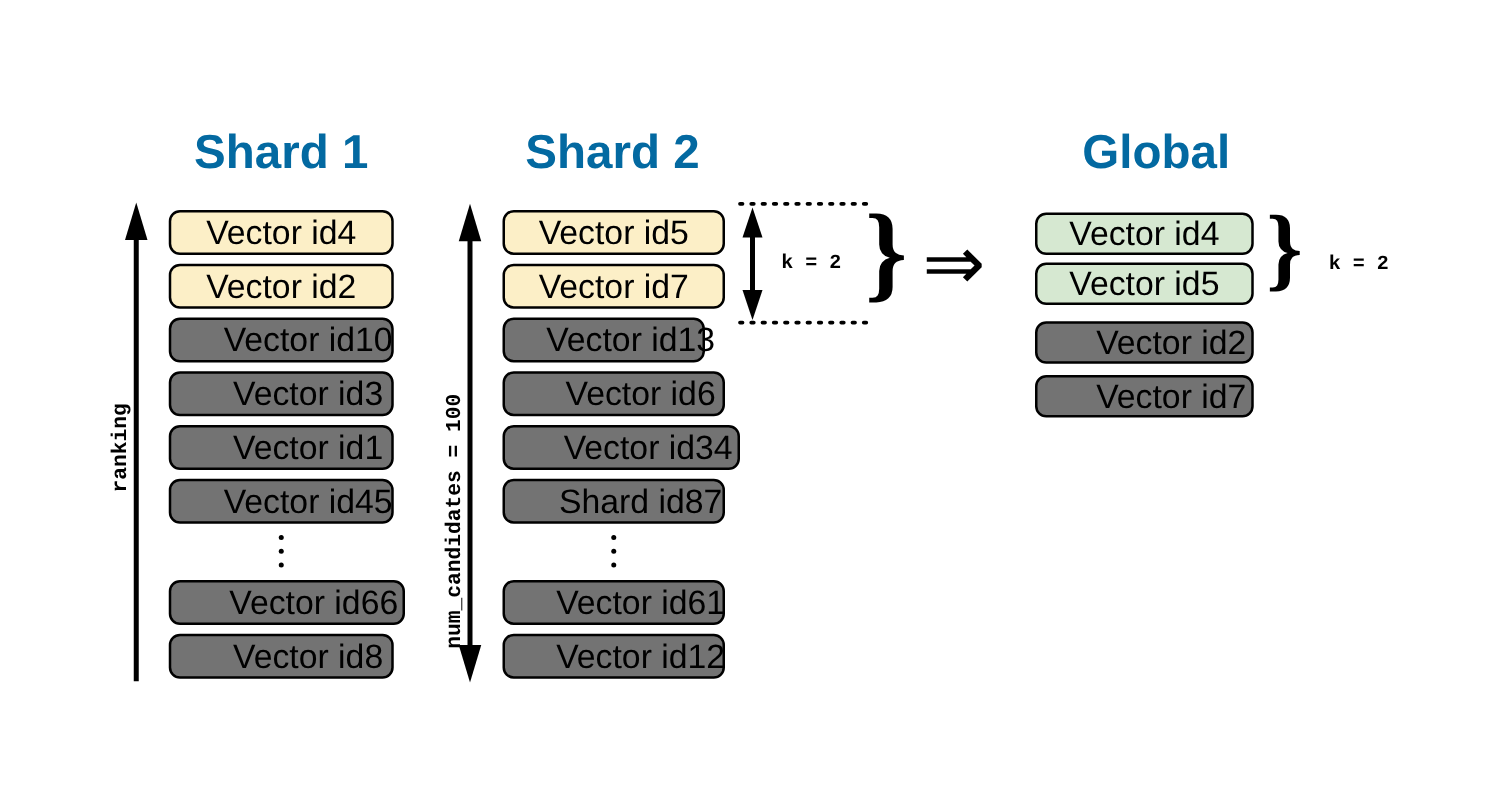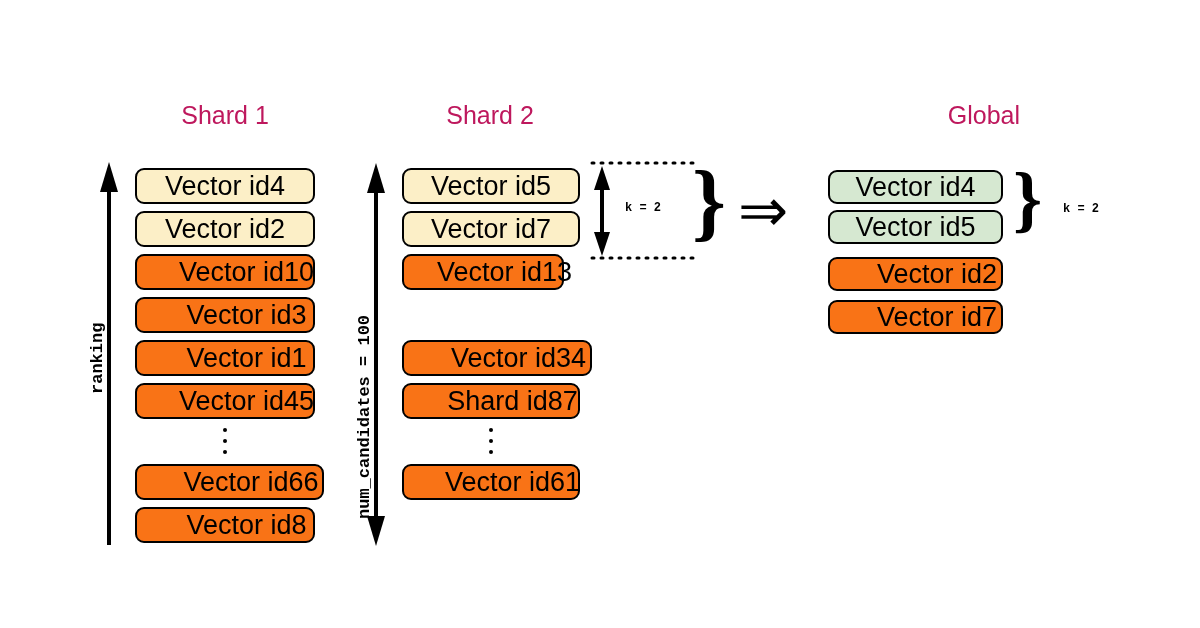--- a/index.html
+++ b/index.html
@@ -20,45 +20,45 @@
     position: absolute;
     left: 0; top: 0;
     width: 1200px;
     height: 628px;
   }
 
   
   .col-title {
     position: absolute;
     font-family: "Liberation Sans", sans-serif;
-    font-size: 25px;
-    font-weight: 400;
-    line-height: 1;
-    color: #be185d;
+    font-size: 38px;
+    font-weight: 700;
+    line-height: 1;
+    color: #0369a1;
     white-space: nowrap;
     text-align: center;
   }
 
   
   .vec-box {
     position: absolute;
     box-sizing: border-box;
     border: 2.5px solid #000000;
     border-radius: 9px;
     display: flex;
     align-items: center;
     justify-content: center;
     font-family: "Liberation Sans", sans-serif;
     font-size: 27px;
     line-height: 1;
     color: #000000;
     white-space: nowrap;
   }
   .vec-box.yellow { background: #FCEFC7; }
-  .vec-box.pink   { background: #f97316; padding-left: 43px; }
+  .vec-box.pink   { background: #737373; padding-left: 43px; }
   .vec-box.green  { background: #D6E8D1; }
 
   
   .vdots {
     position: absolute;
     width: 20px;
     display: flex;
     flex-direction: column;
     align-items: center;
     justify-content: space-between;
@@ -81,21 +81,21 @@
     white-space: nowrap;
     transform-origin: 0 0;
     transform: rotate(-90deg);
     letter-spacing: 0px;
   }
 
   
   .k-label {
     position: absolute;
     font-family: "Liberation Mono", "DejaVu Sans Mono", monospace;
-    font-size: 12px;
+    font-size: 16px;
     font-weight: 700;
     color: #000;
     white-space: pre;
     line-height: 1;
   }
 
   
   .brace {
     position: absolute;
     font-family: "Liberation Serif", serif;
@@ -146,21 +146,21 @@
 
     <g>
       <line x1="602" y1="180" x2="602" y2="242" stroke="#000" stroke-width="4"></line>
       <polygon points="602,166 594,190 610,190" fill="#000"></polygon>
       <polygon points="602,256 594,232 610,232" fill="#000"></polygon>
     </g>
   </svg>
 
   <div class="col-title" style="left:120px; top:103px; width:210px;">Shard 1</div>
   <div class="col-title" style="left:390px; top:103px; width:200px;">Shard 2</div>
-  <div class="col-title" style="left:830px; top:103px; width:190px;text-align:right;">Global</div>
+  <div class="col-title" style="left:830px; top:103px; width:190px;">Global</div>
 
   <div class="axis-label" style="left:88px; top:394px;">ranking</div>
   <div class="axis-label" style="left:355px; top:519px;">num_candidates = 100</div>
 
   <div class="vec-box yellow" style="left:135px; top:168px; width:180px; height:36px;">Vector id4</div>
   <div class="vec-box yellow" style="left:135px; top:211px; width:180px; height:36px;">Vector id2</div>
   <div class="vec-box pink" style="left:135px; top:254px; width:180px; height:36px;">Vector id10</div>
   <div class="vec-box pink" style="left:135px; top:297px; width:180px; height:36px;">Vector id3</div>
   <div class="vec-box pink" style="left:135px; top:340px; width:180px; height:36px;">Vector id1</div>
   <div class="vec-box pink" style="left:135px; top:383px; width:180px; height:36px;">Vector id45</div>
@@ -168,28 +168,30 @@
     <i></i>
       <i></i>
       <i></i>
   </div>
   <div class="vec-box pink" style="left:135px; top:464px; width:189px; height:36px;">Vector id66</div>
   <div class="vec-box pink" style="left:135px; top:507px; width:180px; height:36px;">Vector id8</div>
 
   <div class="vec-box yellow" style="left:402px; top:168px; width:178px; height:36px;">Vector id5</div>
   <div class="vec-box yellow" style="left:402px; top:211px; width:178px; height:36px;">Vector id7</div>
   <div class="vec-box pink" style="left:402px; top:254px; width:162px; height:36px;">Vector id13</div>
+  <div class="vec-box pink" style="left:402px; top:297px; width:178px; height:36px;">Vector id6</div>
   <div class="vec-box pink" style="left:402px; top:340px; width:190px; height:36px;">Vector id34</div>
   <div class="vec-box pink" style="left:402px; top:383px; width:178px; height:36px;">Shard id87</div>
   <div class="vdots" style="left:481px; top:428px; height:26px;">
     <i></i>
       <i></i>
       <i></i>
   </div>
   <div class="vec-box pink" style="left:402px; top:464px; width:178px; height:36px;">Vector id61</div>
+  <div class="vec-box pink" style="left:402px; top:507px; width:178px; height:36px;">Vector id12</div>
 
   <div class="k-label" style="left:625px; top:202px;">k = 2</div>
   <div class="brace" style="left:692px; top:158px; font-size:86px;">}</div>
 
   <div class="implies" style="left:738px; top:181px; font-size:60px;">⇒</div>
 
   <div class="vec-box green" style="left:828px; top:170px; width:175px; height:34px;">Vector id4</div>
   <div class="vec-box green" style="left:828px; top:210px; width:175px; height:34px;">Vector id5</div>
   <div class="vec-box pink" style="left:828px; top:257px; width:175px; height:34px;">Vector id2</div>
   <div class="vec-box pink" style="left:828px; top:300px; width:175px; height:34px;">Vector id7</div>

